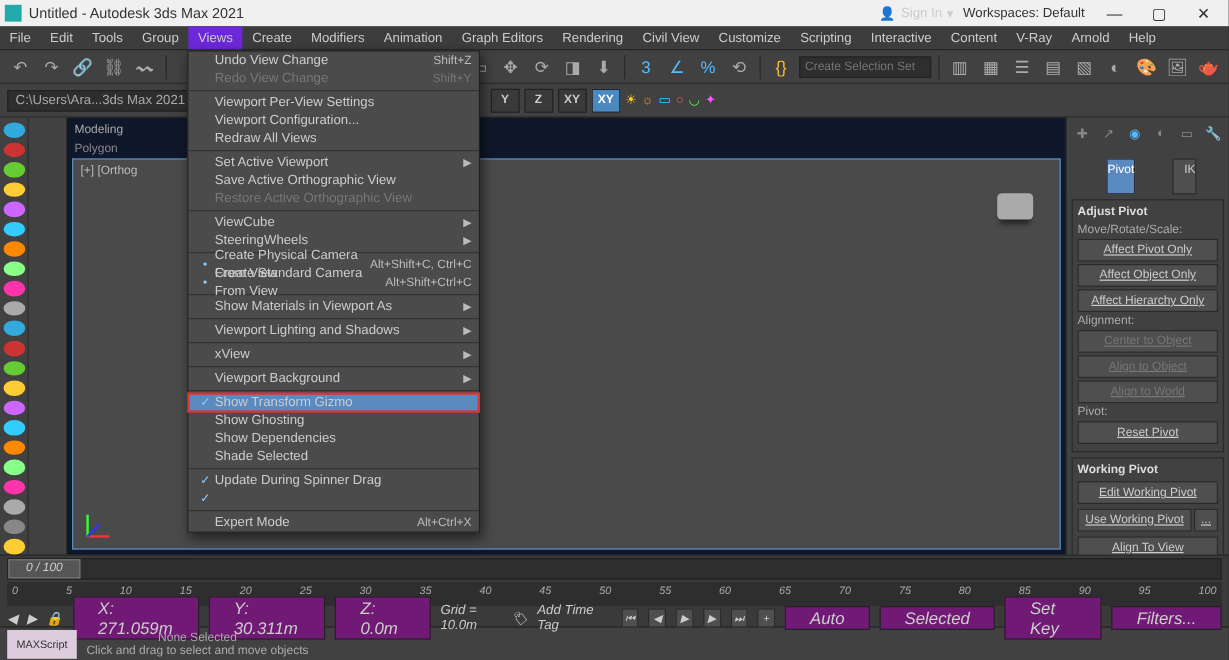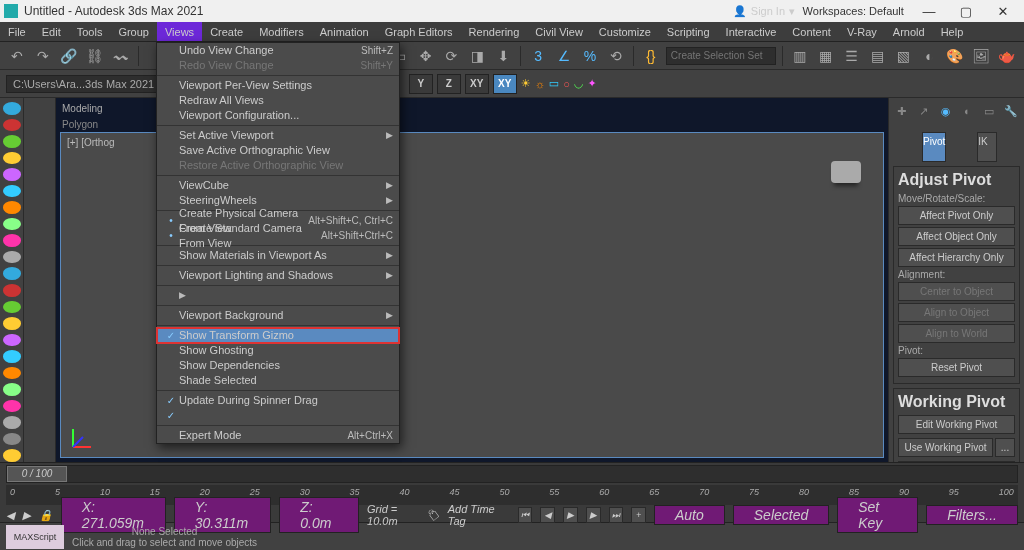--- a/index.html
+++ b/index.html
@@ -30,26 +30,26 @@
 .vptabs span { color:#aaa; font-size:10px; }
 .vpframe { flex:1; margin:2px 4px 4px 4px; border:1px solid #5a8ac0; background:#4a4a4a; position:relative; }
 .vplabel { position:absolute; top:4px; left:6px; color:#bbb; font-size:10px; }
 .teapot { position:absolute; top:28px; right:22px; width:30px; height:22px; background:#aaa; border-radius:4px; box-shadow:0 6px 4px -3px rgba(0,0,0,.5); }
 .axis3d { position:absolute; bottom:6px; left:8px; width:28px; height:28px; }
 .rightpanel { width:136px; background:#414141; border-left:1px solid #2a2a2a; padding:4px; display:flex; flex-direction:column; gap:4px; overflow:hidden; }
 .rp-tabs { display:flex; gap:4px; justify-content:space-around; }
 .rp-tabs span { width:18px; height:18px; display:flex; align-items:center; justify-content:center; color:#888; }
 .rp-color { height:12px; background:#d04098; margin:2px 0; }
 .rp-btnrow { display:flex; gap:2px; }
-.rp-btn { flex:1; background:#4f4f4f; border:1px solid #2a2a2a; text-align:left; padding:3px 0; font-size:10px;margin-left:29px; }
+.rp-btn { flex:1; background:#4f4f4f; border:1px solid #2a2a2a; text-align:right; padding:3px 0; font-size:10px;margin-left:29px; }
 .rp-btn.on { background:#5a8ac0; color:#fff; }
 .rp-sec { border:1px solid #2a2a2a; padding:4px; }
-.rp-sec .hdr { color:#ddd; font-weight:bold; margin-bottom:4px; font-size:16px; }
+.rp-sec .hdr { color:#ddd; font-weight:bold; margin-bottom:4px; font-size:10px; }
 .rp-sec .sub { color:#aaa; font-size:10px; margin:2px 0; }
-.rp-sec .pbtn { background:#4f4f4f; border:1px solid #2a2a2a; text-align:center; padding:3px 0; margin:2px 0; font-size:10px; }
+.rp-sec .pbtn { background:#4f4f4f; border:1px solid #2a2a2a; text-align:center; padding:3px 0; margin:2px 0; font-size:10px;text-decoration:underline; }
 .rp-sec .pbtn.dis { color:#777; }
 .rp-sec .row { display:flex; gap:2px; }
 .dropdown { position:absolute; top:42px; left:112px; width:244px; background:#4b4b4b; border:1px solid #222; box-shadow:2px 4px 10px rgba(0,0,0,.6); z-index:100;margin-left:44px; }
 .dd-item { display:flex; align-items:center; padding:0 6px; height:15px; line-height:15px; font-size:11px; position:relative; }
 .dd-item .chk { width:16px; display:inline-block; text-align:center; color:#8cf; font-size:10px; }
 .dd-item .lbl { flex:1; }
 .dd-item .sc { color:#bbb; font-size:10px; }
 .dd-item .arr { color:#bbb; font-size:9px; }
 .dd-item.dis .lbl, .dd-item.dis .sc { color:#777; }
 .dd-item.hl { outline:2px solid #d33; outline-offset:-1px; background:#5a8ac0; }
@@ -247,25 +247,25 @@
       <span class="lbl">Redo View Change</span>
       <span class="sc">Shift+Y</span>
     </div>
     <div class="dd-sep"></div>
     <div class="dd-item">
       <span class="chk"></span>
       <span class="lbl">Viewport Per-View Settings</span>
     </div>
     <div class="dd-item">
       <span class="chk"></span>
+      <span class="lbl">Viewport Configuration...</span>
+    </div>
+    <div class="dd-item">
+      <span class="chk"></span>
       <span class="lbl">Redraw All Views</span>
-    </div>
-    <div class="dd-item">
-      <span class="chk"></span>
-      <span class="lbl">Viewport Configuration...</span>
     </div>
     <div class="dd-sep"></div>
     <div class="dd-item">
       <span class="chk"></span>
       <span class="lbl">Set Active Viewport</span>
       <span class="arr">▶</span>
     </div>
     <div class="dd-item">
       <span class="chk"></span>
       <span class="lbl">Save Active Orthographic View</span>
@@ -304,20 +304,21 @@
     </div>
     <div class="dd-sep"></div>
     <div class="dd-item">
       <span class="chk"></span>
       <span class="lbl">Viewport Lighting and Shadows</span>
       <span class="arr">▶</span>
     </div>
     <div class="dd-sep"></div>
     <div class="dd-item">
       <span class="chk"></span>
+      <span class="lbl">xView</span>
       <span class="arr">▶</span>
     </div>
     <div class="dd-sep"></div>
     <div class="dd-item">
       <span class="chk"></span>
       <span class="lbl">Viewport Background</span>
       <span class="arr">▶</span>
     </div>
     <div class="dd-sep"></div>
     <div class="dd-item hl">

